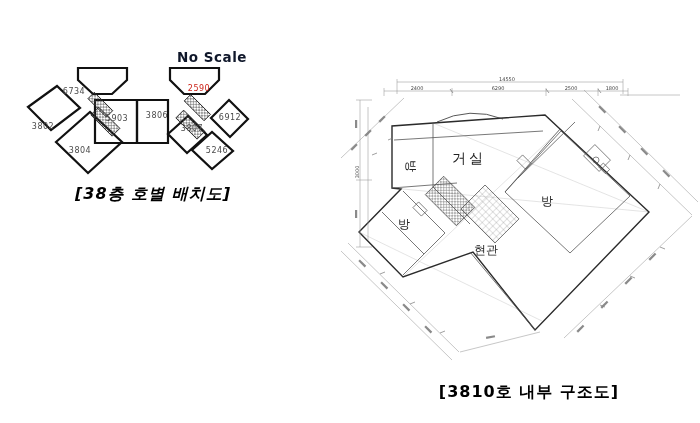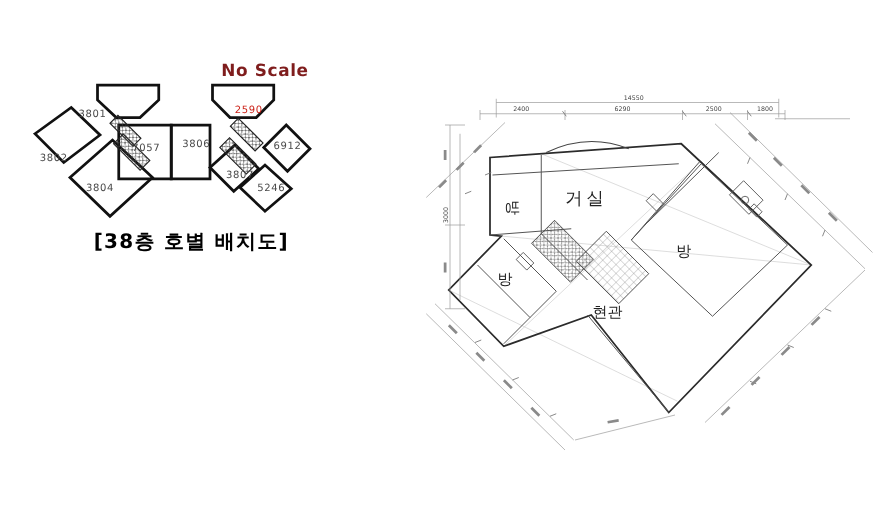--- a/index.html
+++ b/index.html
@@ -3,21 +3,21 @@
 <meta charset="utf-8">
 <style>
   html,body{margin:0;padding:0;}
   body{font-family:"DejaVu Sans","Liberation Sans",sans-serif;background:#fff;}
   #stage{position:relative;width:700px;height:423px;background:#ffffff;overflow:hidden;}
   .abs{position:absolute;}
   .lbl{position:absolute;transform:translate(-50%,-50%);white-space:nowrap;}
   .unit-label{font-size:8px;color:#4a4a4a;letter-spacing:0.5px;}
   .unit-label.hl{color:#cc2218;}
   .caption{font-weight:700;color:#000;font-size:16px;letter-spacing:1px;}
-  .noscale{font-weight:700;color:#7f1d1d;font-size:13.5px;letter-spacing:0.5px;}
+  .noscale{font-weight:700;color:#0f172a;font-size:13.5px;letter-spacing:0.5px;}
   .room-label{color:#222;}
   .room-md{font-size:12px;}
   .room-lg{font-size:14px;letter-spacing:3px;font-family:Liberation Serif, serif;}
   .rot90{transform:translate(-50%,-50%) rotate(90deg);}
   .dim-text{font-size:5px;color:#444;}
   .rotneg90{transform:translate(-50%,-50%) rotate(-90deg);}
   svg{display:block;}
 </style>
 </head>
 <body>
@@ -45,32 +45,32 @@
       <polygon points="192,150 212,132 233,151 212,169"></polygon>
     </g>
     <g stroke="#222" stroke-width="0.9">
       <rect x="87" y="100" width="26" height="9" fill="url(#xh)" transform="rotate(45 100 105)"></rect>
       <rect x="90" y="116" width="30" height="11" fill="url(#xh)" transform="rotate(45 105 122)"></rect>
       <rect x="183" y="103" width="28" height="9" fill="url(#xh)" transform="rotate(45 197 108)"></rect>
       <rect x="175" y="119" width="30" height="11" fill="url(#xh)" transform="rotate(45 190 125)"></rect>
     </g>
   </svg>
 
-  <span class="lbl unit-label" style="left:74px;top:91px;">3801</span>
+  <span class="lbl unit-label" style="left:74px;top:91px;">6734</span>
   <span class="lbl unit-label" style="left:43px;top:126px;">3802</span>
   <span class="lbl unit-label" style="left:80px;top:150px;text-align:right;">3804</span>
-  <span class="lbl unit-label" style="left:117px;top:118px;">7057</span>
+  <span class="lbl unit-label" style="left:117px;top:118px;">5903</span>
   <span class="lbl unit-label" style="left:157px;top:115px;">3806</span>
-  <span class="lbl unit-label" style="left:192px;top:140px;">3807</span>
+  <span class="lbl unit-label" style="left:192px;top:128px;">3807</span>
   <span class="lbl unit-label" style="left:217px;top:150px;">5246</span>
   <span class="lbl unit-label" style="left:230px;top:117px;">6912</span>
   <span class="lbl unit-label hl" style="left:199px;top:88px;">2590</span>
 
   <span class="lbl noscale" style="left:212px;top:57px;">No Scale</span>
-  <span class="lbl caption" style="left:153px;top:194px;">[38층 호별 배치도]</span>
+  <span class="lbl caption" style="left:153px;top:194px;font-style:italic;">[38층 호별 배치도]</span>
 
   <svg class="abs" style="left:330px;top:60px;" width="370" height="315" viewBox="330 60 370 315">
     <defs>
       <pattern id="xh2" width="4" height="4" patternUnits="userSpaceOnUse">
         <path d="M0,0 L4,4 M4,0 L0,4" stroke="#555" stroke-width="0.5"></path>
       </pattern>
       <pattern id="gr2" width="5" height="5" patternUnits="userSpaceOnUse">
         <path d="M5,0 L0,0 L0,5" fill="none" stroke="#888" stroke-width="0.5"></path>
       </pattern>
     </defs>
@@ -168,14 +168,15 @@
   <span class="lbl room-label room-md" style="left:404px;top:224px;">방</span>
   <span class="lbl room-label room-md" style="left:446px;top:250px;margin-left:40px;">현관</span>
 
   <span class="lbl dim-text" style="left:507px;top:79px;">14550</span>
   <span class="lbl dim-text" style="left:417px;top:88px;">2400</span>
   <span class="lbl dim-text" style="left:498px;top:88px;">6290</span>
   <span class="lbl dim-text" style="left:571px;top:88px;">2500</span>
   <span class="lbl dim-text" style="left:612px;top:88px;">1800</span>
   <span class="lbl dim-text rotneg90" style="left:357px;top:172px;">3000</span>
 
+  <span class="lbl caption" style="left:529px;top:392px;">[3810호 내부 구조도]</span>
 
 </div>
 
 </body></html>

